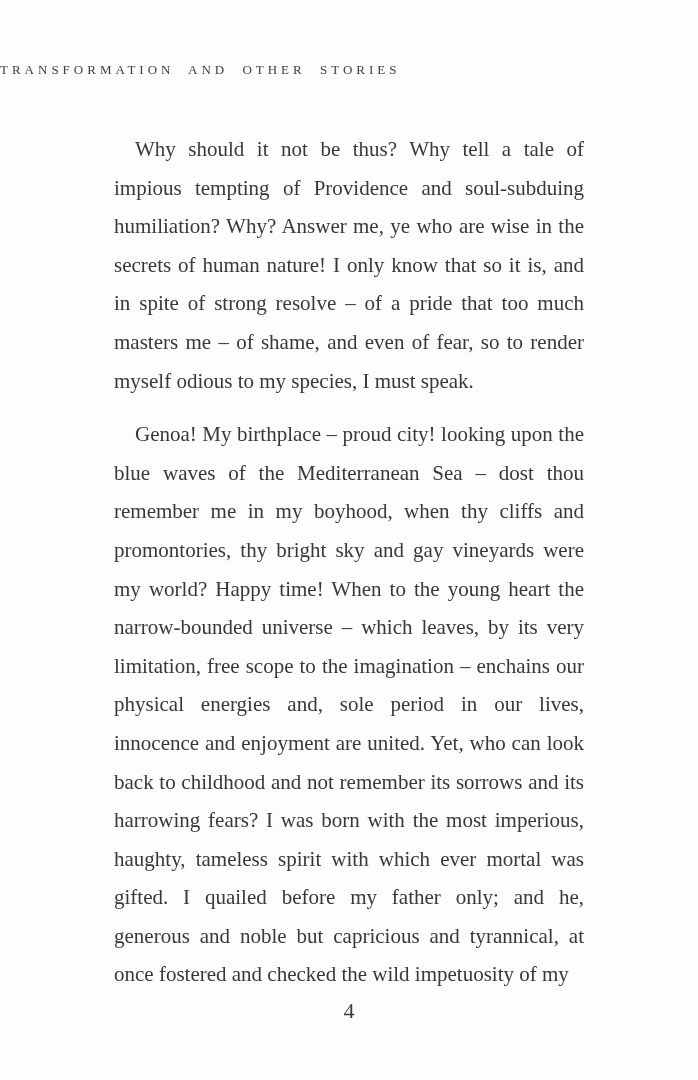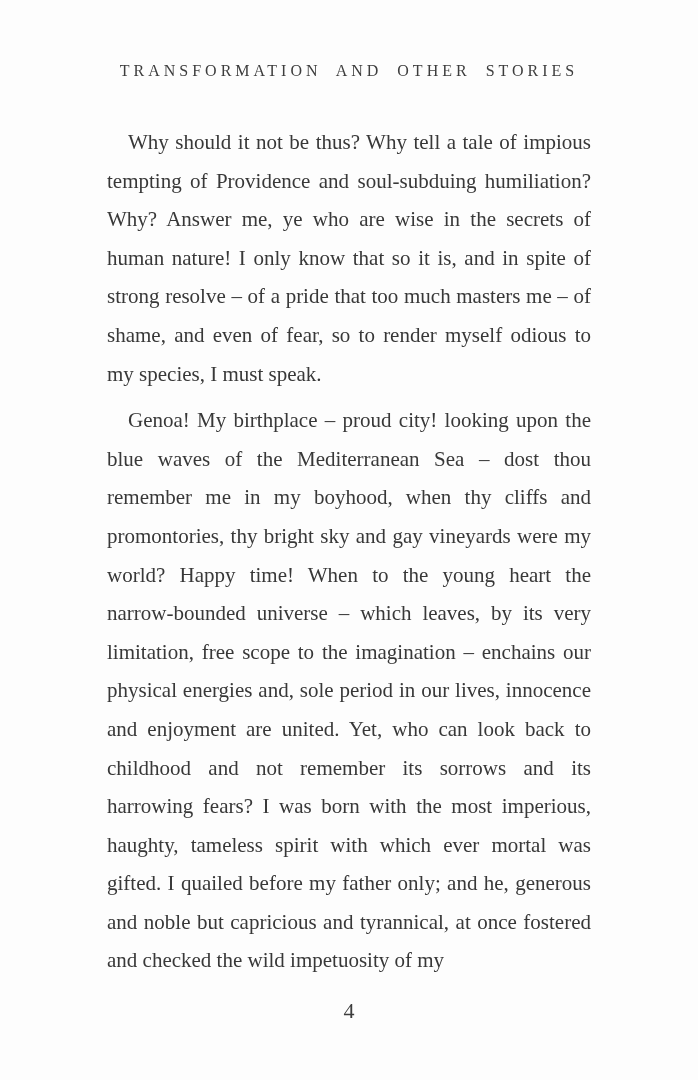--- a/index.html
+++ b/index.html
@@ -14,39 +14,38 @@
     background: #fdfdfd;
     font-family: "Liberation Serif", "DejaVu Serif", serif;
     color: #383838;
     overflow: hidden;
   }
   .running-head {
     position: absolute;
     top: 62px;
     left: 0;
     width: 100%;
-    text-align: center;
-    font-size: 16px;
+    font-size: 13px;
     letter-spacing: 4px;
     word-spacing: 7px;
     color: #3d3d3d;
     white-space: nowrap;
   }
   .text-block {
     position: absolute;
     top: 115px;
     left: 99px;
     width: 500px;
     font-size: 21px;
     line-height: 38.6px;
     text-align: justify;
     text-justify: inter-word;
   }
   .text-block p {
-    margin: 8px;
+    margin: 15px;
     padding: 0;
     text-indent: 21px;
   }
   .folio {
     position: absolute;
     top: 998px;
     left: 0;
     width: 100%;
     text-align: center;
     font-size: 22px;

